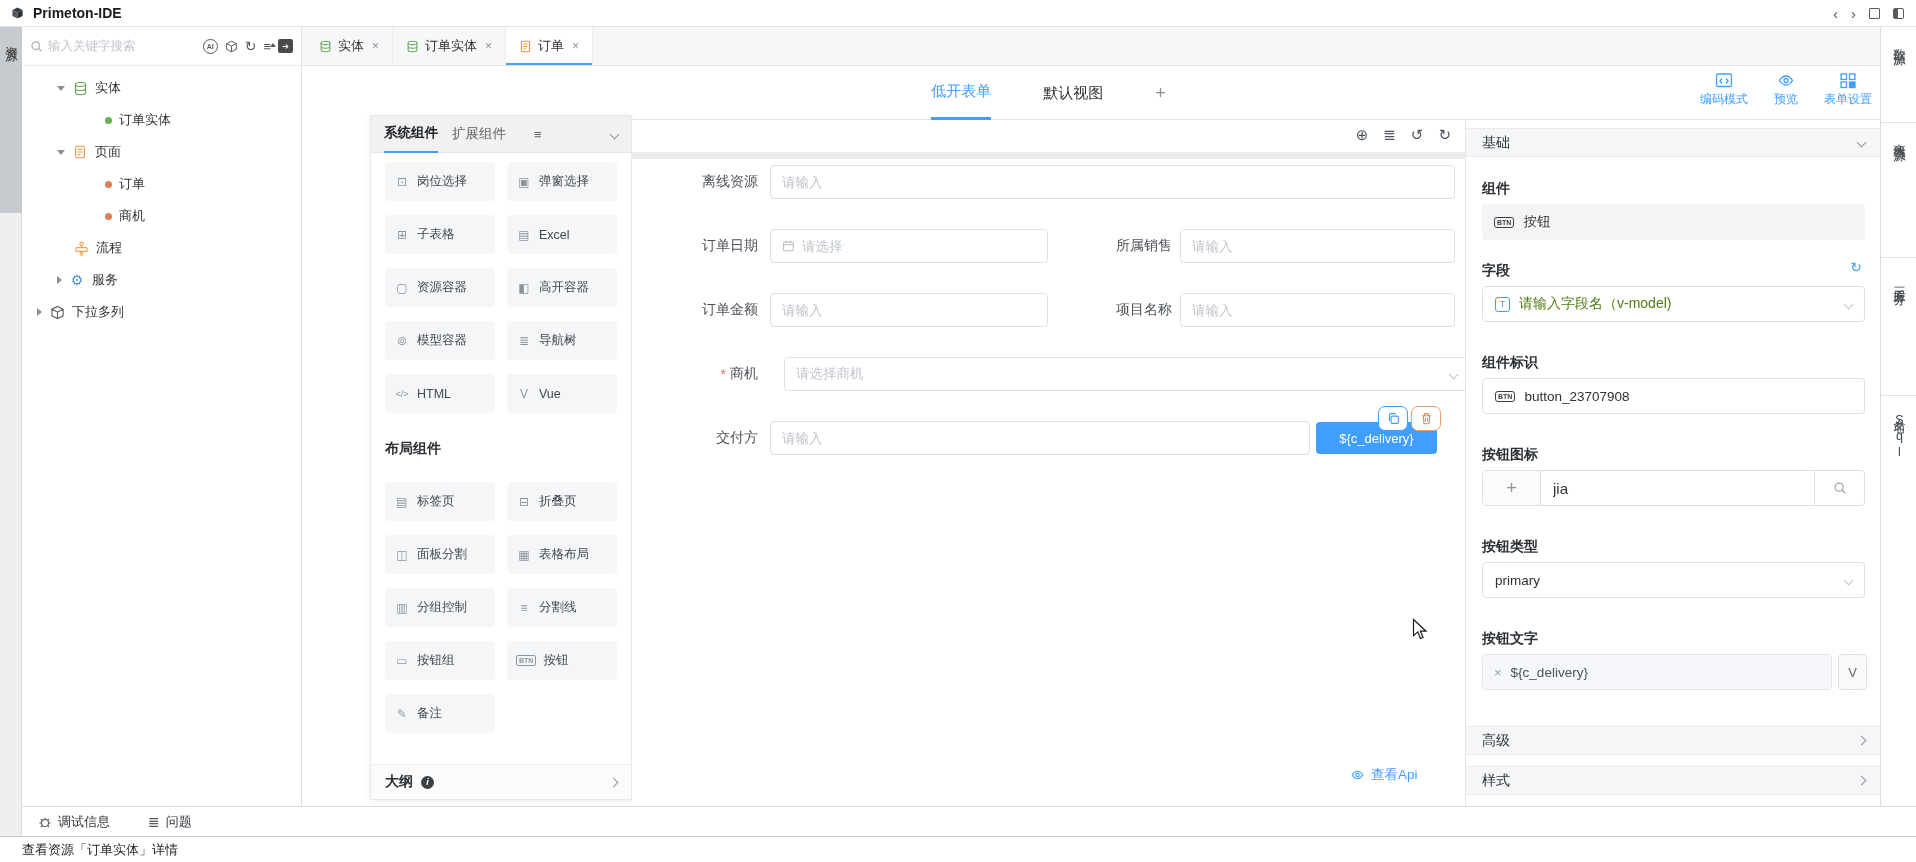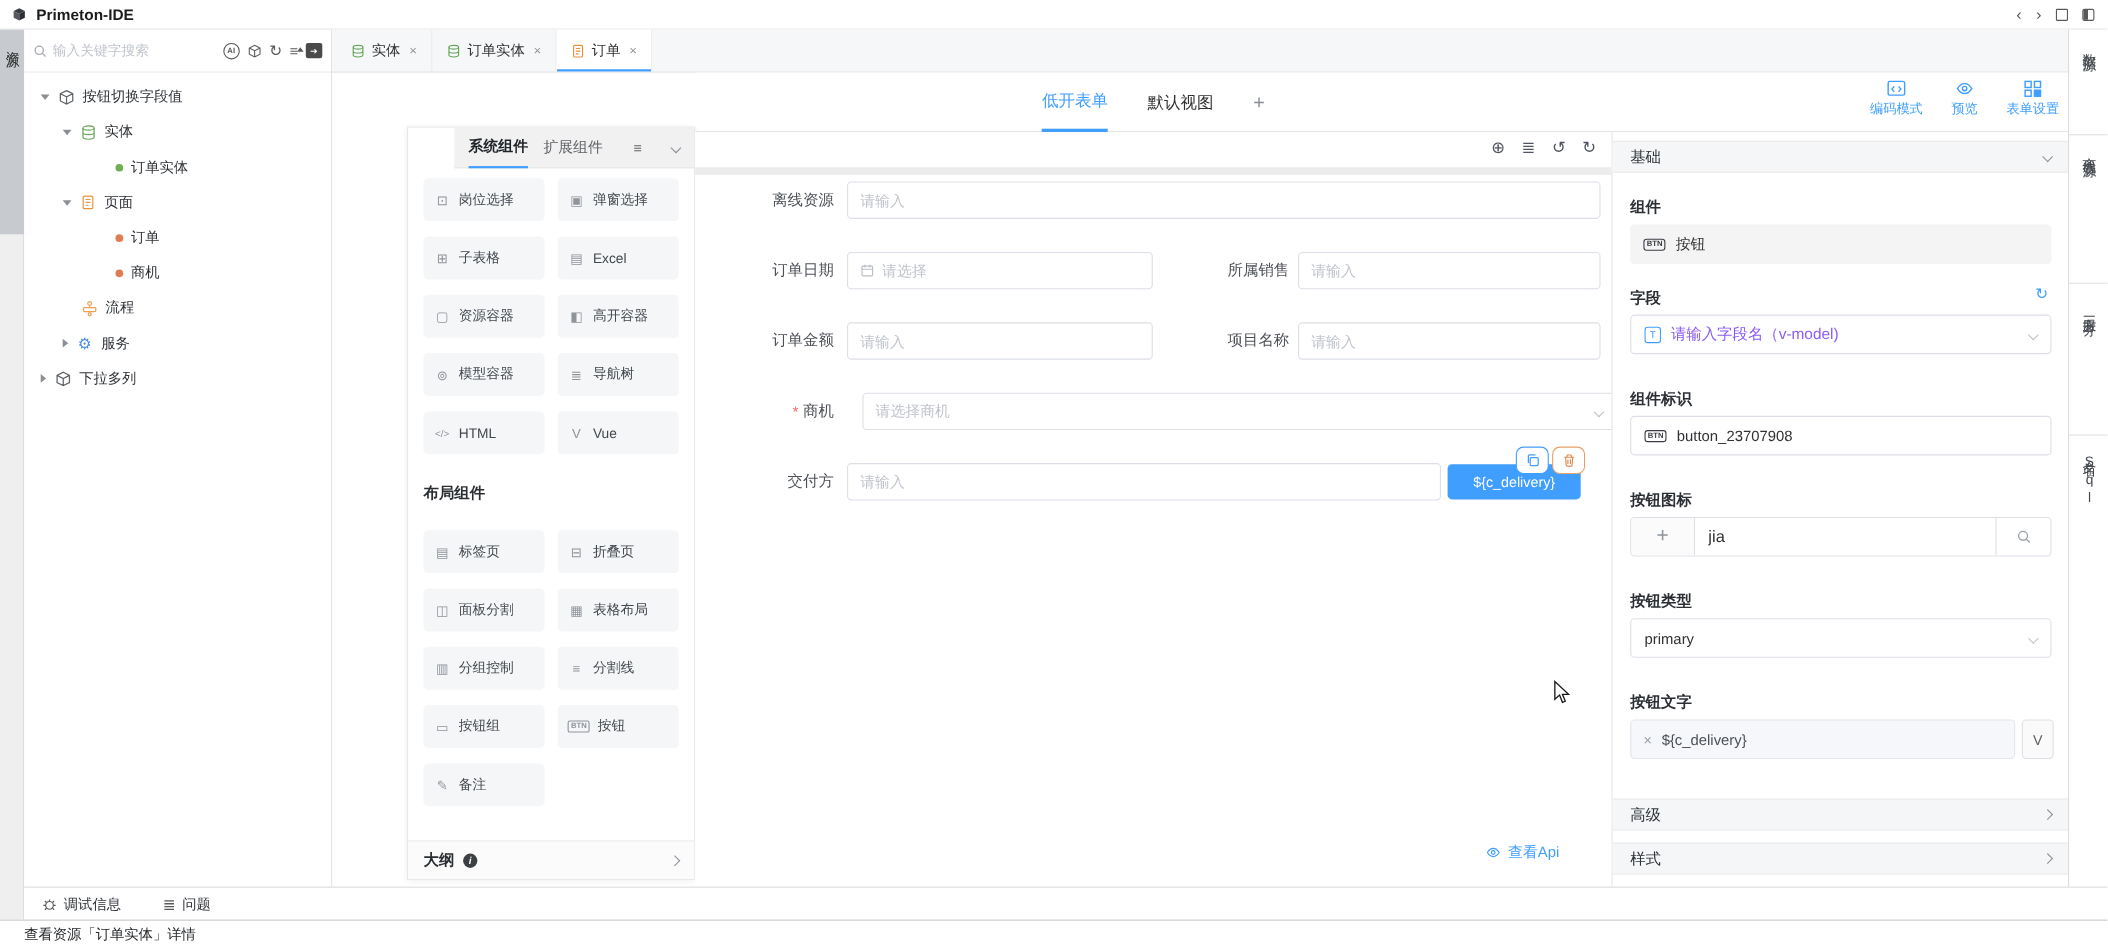--- a/index.html
+++ b/index.html
@@ -49,29 +49,29 @@
 
   
   #workspace{position:absolute;left:302px;top:27px;width:1578px;height:779px;background:#fff;}
   
   #edtabs{position:absolute;left:0;top:0;width:1578px;height:39px;background:#f6f7f8;border-bottom:1px solid #e4e4e4;display:flex;align-items:stretch;padding-left:4px;}
   .edtab{display:flex;align-items:center;gap:6px;padding:0 13px;font-size:13px;color:#303133;border-right:1px solid #ececec;}
   .edtab .x{color:#909399;font-size:12px;margin-left:2px;}
   .edtab.active{background:#fff;box-shadow:inset 0 -2px 0 var(--accent);}
   
   #band{position:absolute;left:330px;top:39px;width:1248px;height:54px;background:#fff;border-bottom:1px solid #e6e6e6;}
-  #viewtabs{position:absolute;left:0;top:0;width:833px;height:54px;display:flex;justify-content:center;align-items:stretch;gap:36px;}
+  #viewtabs{position:absolute;left:0;top:0;width:833px;height:54px;display:flex;justify-content:center;align-items:stretch;gap:52px;}
   .vtab{display:flex;align-items:center;font-size:15px;color:#303133;}
   .vtab.active{color:var(--accent);border-bottom:3px solid var(--accent);}
   .vtab.add{color:#8a8f96;font-size:18px;}
   #bandactions{position:absolute;right:8px;top:6px;display:flex;gap:26px;}
   .baction{display:flex;flex-direction:column;align-items:center;gap:2px;color:var(--accent);font-size:12px;cursor:default;}
 
   
-  #palette{position:absolute;left:68px;top:88px;width:262px;height:685px;background:#fff;border:1px solid #e8e8e8;box-shadow:0 1px 6px rgba(0,0,0,.07);padding-left:42px;}
+  #palette{position:absolute;left:68px;top:88px;width:262px;height:685px;background:#fff;border:1px solid #e8e8e8;box-shadow:0 1px 6px rgba(0,0,0,.07);}
   #palhead{height:37px;background:#f1f1f2;border-bottom:1px solid #e6e6e6;display:flex;align-items:center;padding:0 13px;gap:14px;}
   .paltab{font-size:13.5px;color:#606266;height:37px;display:flex;align-items:center;}
   .paltab.active{color:#1f2328;font-weight:700;border-bottom:2px solid var(--accent);}
   #palhead .menu{margin-left:14px;color:#606266;font-size:13px;}
   #palhead .hchev{margin-left:auto;}
   .chev{display:inline-block;width:7px;height:7px;border-right:1.5px solid #8f949b;border-bottom:1.5px solid #8f949b;}
   .chev.down{transform:rotate(45deg);}
   .chev.right{transform:rotate(-45deg);}
   .palgrid{position:absolute;left:14px;right:14px;display:grid;grid-template-columns:1fr 1fr;gap:14px 12px;}
   .pitem{height:39px;background:#f5f6f8;border-radius:4px;display:flex;align-items:center;gap:7px;padding-left:9px;font-size:12.5px;color:#43484e;cursor:default;}
@@ -107,21 +107,21 @@
   
   #props{position:absolute;left:1163px;top:93px;width:415px;height:686px;background:#fff;border-left:1px solid #e6e6e6;}
   .sechead{position:absolute;left:0;width:415px;height:29px;background:#f5f6f7;border-top:1px solid #ececec;border-bottom:1px solid #ececec;display:flex;align-items:center;padding:0 16px;font-size:14px;color:#2e3238;}
   .sechead .hchev{margin-left:auto;}
   .plabel{position:absolute;left:16px;font-size:14px;font-weight:700;color:#2b2f34;}
   .pbox{position:absolute;left:16px;width:383px;height:36px;border-radius:4px;display:flex;align-items:center;padding:0 12px;gap:9px;font-size:13.5px;color:#303133;}
   .pbox.filled{background:#f4f4f5;}
   .pbox.bordered{border:1px solid var(--border);background:#fff;}
   .btnbadge{font-size:7px;font-weight:700;border:1.2px solid #3a3e44;border-radius:3px;padding:1px 2px;color:#3a3e44;flex:none;}
   .tbadge{width:15px;height:15px;border:1.2px solid var(--accent);border-radius:3px;color:var(--accent);font-size:9px;display:flex;align-items:center;justify-content:center;flex:none;}
-  .pbox .ph{color:#8b5cf6;font-size:14px;}
+  .pbox .ph{color:#4d7c0f;font-size:14px;}
   .pbox .chev{margin-left:auto;border-color:#c0c4cc;}
   .refresh{position:absolute;right:18px;color:var(--accent);font-size:14px;line-height:1;}
   .combo{position:absolute;left:16px;width:383px;height:36px;border:1px solid var(--border);border-radius:4px;display:flex;align-items:stretch;overflow:hidden;background:#fff;}
   .combo .plusseg{width:58px;border-right:1px solid var(--border);background:#fbfbfc;display:flex;align-items:center;justify-content:center;font-size:19px;color:#8f949b;}
   .combo input{flex:1;border:none;outline:none;padding:0 12px;font-size:15px;color:#303133;}
   .combo .searchseg{width:50px;border-left:1px solid var(--border);display:flex;align-items:center;justify-content:center;}
   .tagfield{position:absolute;left:16px;width:350px;height:36px;background:#f5f7fa;border:1px solid #e2e6ec;border-radius:4px;display:flex;align-items:center;padding:0 11px;gap:9px;font-size:13.5px;color:#4b5158;}
   .tagfield .x{color:#9aa0a8;font-size:13px;}
   .vbox{position:absolute;left:372px;width:29px;height:36px;border:1px solid var(--border);border-radius:4px;background:#fafafa;display:flex;align-items:center;justify-content:center;font-size:13px;color:#606266;}
 
@@ -173,29 +173,20 @@
         <span class="aicircle">AI</span>
         <svg width="13" height="13" viewBox="0 0 16 16">
             <path d="M8 1.5L14 4.5v7L8 14.5 2 11.5v-7z M2 4.5l6 3 6-3 M8 7.5v7" fill="none" stroke="#595959" stroke-width="1.2"></path>
           </svg>
         <span class="gicon">↻</span>
         <span class="gicon sorticon"><span>≡</span><i></i></span>
         <span class="locicon">➔</span>
       </div>
     </div>
     <div id="tree">
-      <div class="trow" style="padding-left:15px">
-        <span class="arr down"></span>
-        <span class="ticon">
-            <svg width="15" height="15" viewBox="0 0 16 16">
-              <path d="M8 1.5L14 4.5v7L8 14.5 2 11.5v-7z M2 4.5l6 3 6-3 M8 7.5v7" fill="none" stroke="#5f6368" stroke-width="1.2"></path>
-            </svg>
-          </span>
-        <span class="tlabel">按钮切换字段值</span>
-      </div>
       <div class="trow" style="padding-left:35px">
         <span class="arr down"></span>
         <span class="ticon">
             <svg width="15" height="15" viewBox="0 0 16 16">
               <ellipse cx="8" cy="3.6" rx="5.4" ry="2.1" fill="none" stroke="#67a65a" stroke-width="1.2"></ellipse>
               <path d="M2.6 3.6v8.8c0 1.2 2.4 2.1 5.4 2.1s5.4-.9 5.4-2.1V3.6 M2.6 8c0 1.2 2.4 2.1 5.4 2.1S13.4 9.2 13.4 8" fill="none" stroke="#67a65a" stroke-width="1.2"></path>
             </svg>
           </span>
         <span class="tlabel">实体</span>
       </div>

